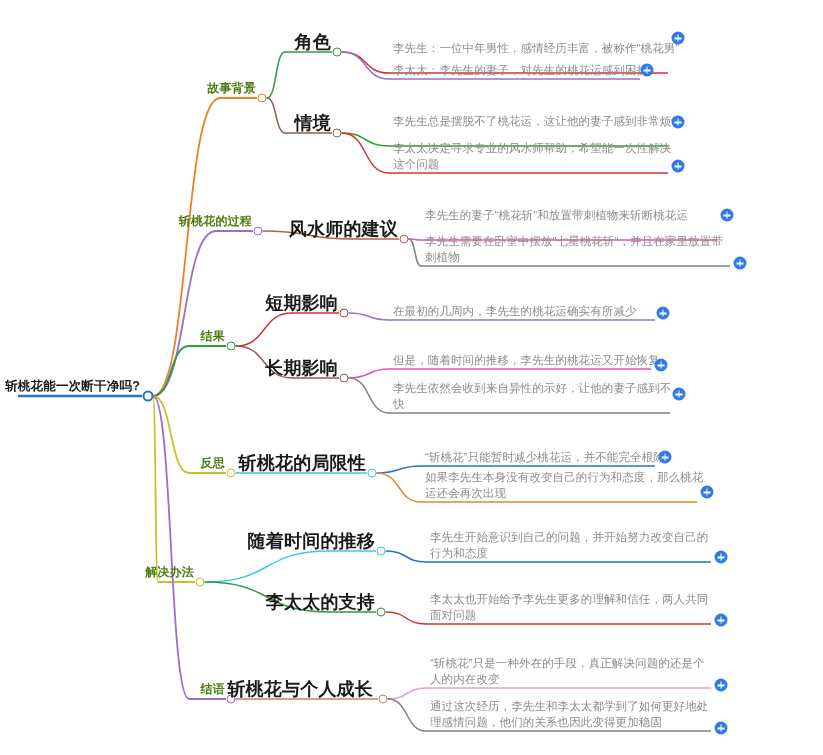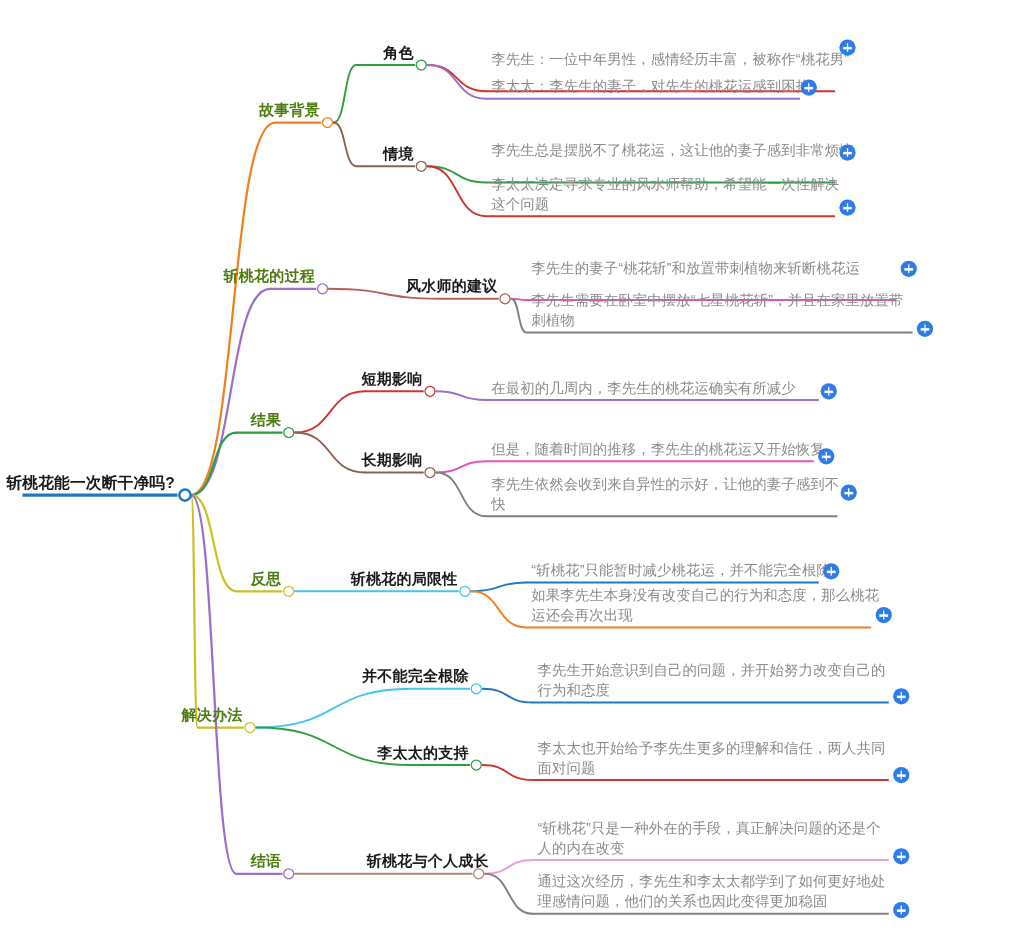--- a/index.html
+++ b/index.html
@@ -40,21 +40,21 @@
     font-size:12px;
     font-weight:bold;
     color:#4d7c0f;
     letter-spacing:.2px;
     line-height:15px;
     text-align:right;
     transform:translateY(-100%);
   }
   
   .sub-node{
-    font-size:12px;
+    font-size:18px;
     font-weight:bold;
     color:#1a1a1a;
     letter-spacing:.2px;
     line-height:15px;
     text-align:right;
     transform:translateY(-100%);
   }
   
   .leaf-node{
     font-size:11.5px;
@@ -206,30 +206,30 @@
       <div class="node branch-node" style="right: 598px; top: 471px;">反思</div>
       <div class="dot" style="left: 231px; top: 473px; border-color: rgb(201, 194, 39);"></div>
       <div class="node sub-node" style="right: 457px; top: 471px;">斩桃花的局限性</div>
       <div class="dot" style="left: 372px; top: 473px; border-color: rgb(63, 198, 232);"></div>
       <div class="node leaf-node" style="left: 425px; top: 449px; width: 260px;">“斩桃花”只能暂时减少桃花运，并不能完全根除</div>
       <div class="plus-btn" style="left: 665px; top: 457px;"></div>
       <div class="node leaf-node" style="left: 425px; top: 469px; width: 280px;">如果李先生本身没有改变自己的行为和态度，那么桃花运还会再次出现</div>
       <div class="plus-btn" style="left: 707px; top: 492px;"></div>
       <div class="node branch-node" style="right: 629px; top: 580px;">解决办法</div>
       <div class="dot" style="left: 200px; top: 582px; border-color: rgb(201, 194, 39);"></div>
-      <div class="node sub-node" style="right: 448px; top: 549px;">并不能完全根除</div>
+      <div class="node sub-node" style="right: 448px; top: 549px;">随着时间的推移</div>
       <div class="dot" style="left: 381px; top: 551px; border-color: rgb(63, 198, 232);"></div>
       <div class="node leaf-node" style="left: 430px; top: 529px; width: 285px;">李先生开始意识到自己的问题，并开始努力改变自己的行为和态度</div>
       <div class="plus-btn" style="left: 721px; top: 557px;"></div>
       <div class="node sub-node" style="right: 448px; top: 610px;">李太太的支持</div>
       <div class="dot" style="left: 381px; top: 612px; border-color: rgb(47, 158, 65);"></div>
       <div class="node leaf-node" style="left: 430px; top: 591px; width: 285px;">李太太也开始给予李先生更多的理解和信任，两人共同面对问题</div>
       <div class="plus-btn" style="left: 721px; top: 620px;"></div>
       <div class="node branch-node" style="right: 598px; top: 697px;">结语</div>
       <div class="dot" style="left: 231px; top: 699px; border-color: rgb(154, 111, 201);"></div>
-      <div class="node sub-node" style="right: 432px; top: 697px;">斩桃花与个人成长</div>
+      <div class="node sub-node" style="right: 450px; top: 697px;">斩桃花与个人成长</div>
       <div class="dot" style="left: 383px; top: 699px; border-color: rgb(176, 136, 120);"></div>
       <div class="node leaf-node" style="left: 430px; top: 655px; width: 285px;">“斩桃花”只是一种外在的手段，真正解决问题的还是个人的内在改变</div>
       <div class="plus-btn" style="left: 721px; top: 685px;"></div>
       <div class="node leaf-node" style="left: 430px; top: 698px; width: 285px;">通过这次经历，李先生和李太太都学到了如何更好地处理感情问题，他们的关系也因此变得更加稳固</div>
       <div class="plus-btn" style="left: 721px; top: 728px;"></div>
     </div>
 </div>
 
 </body></html>

